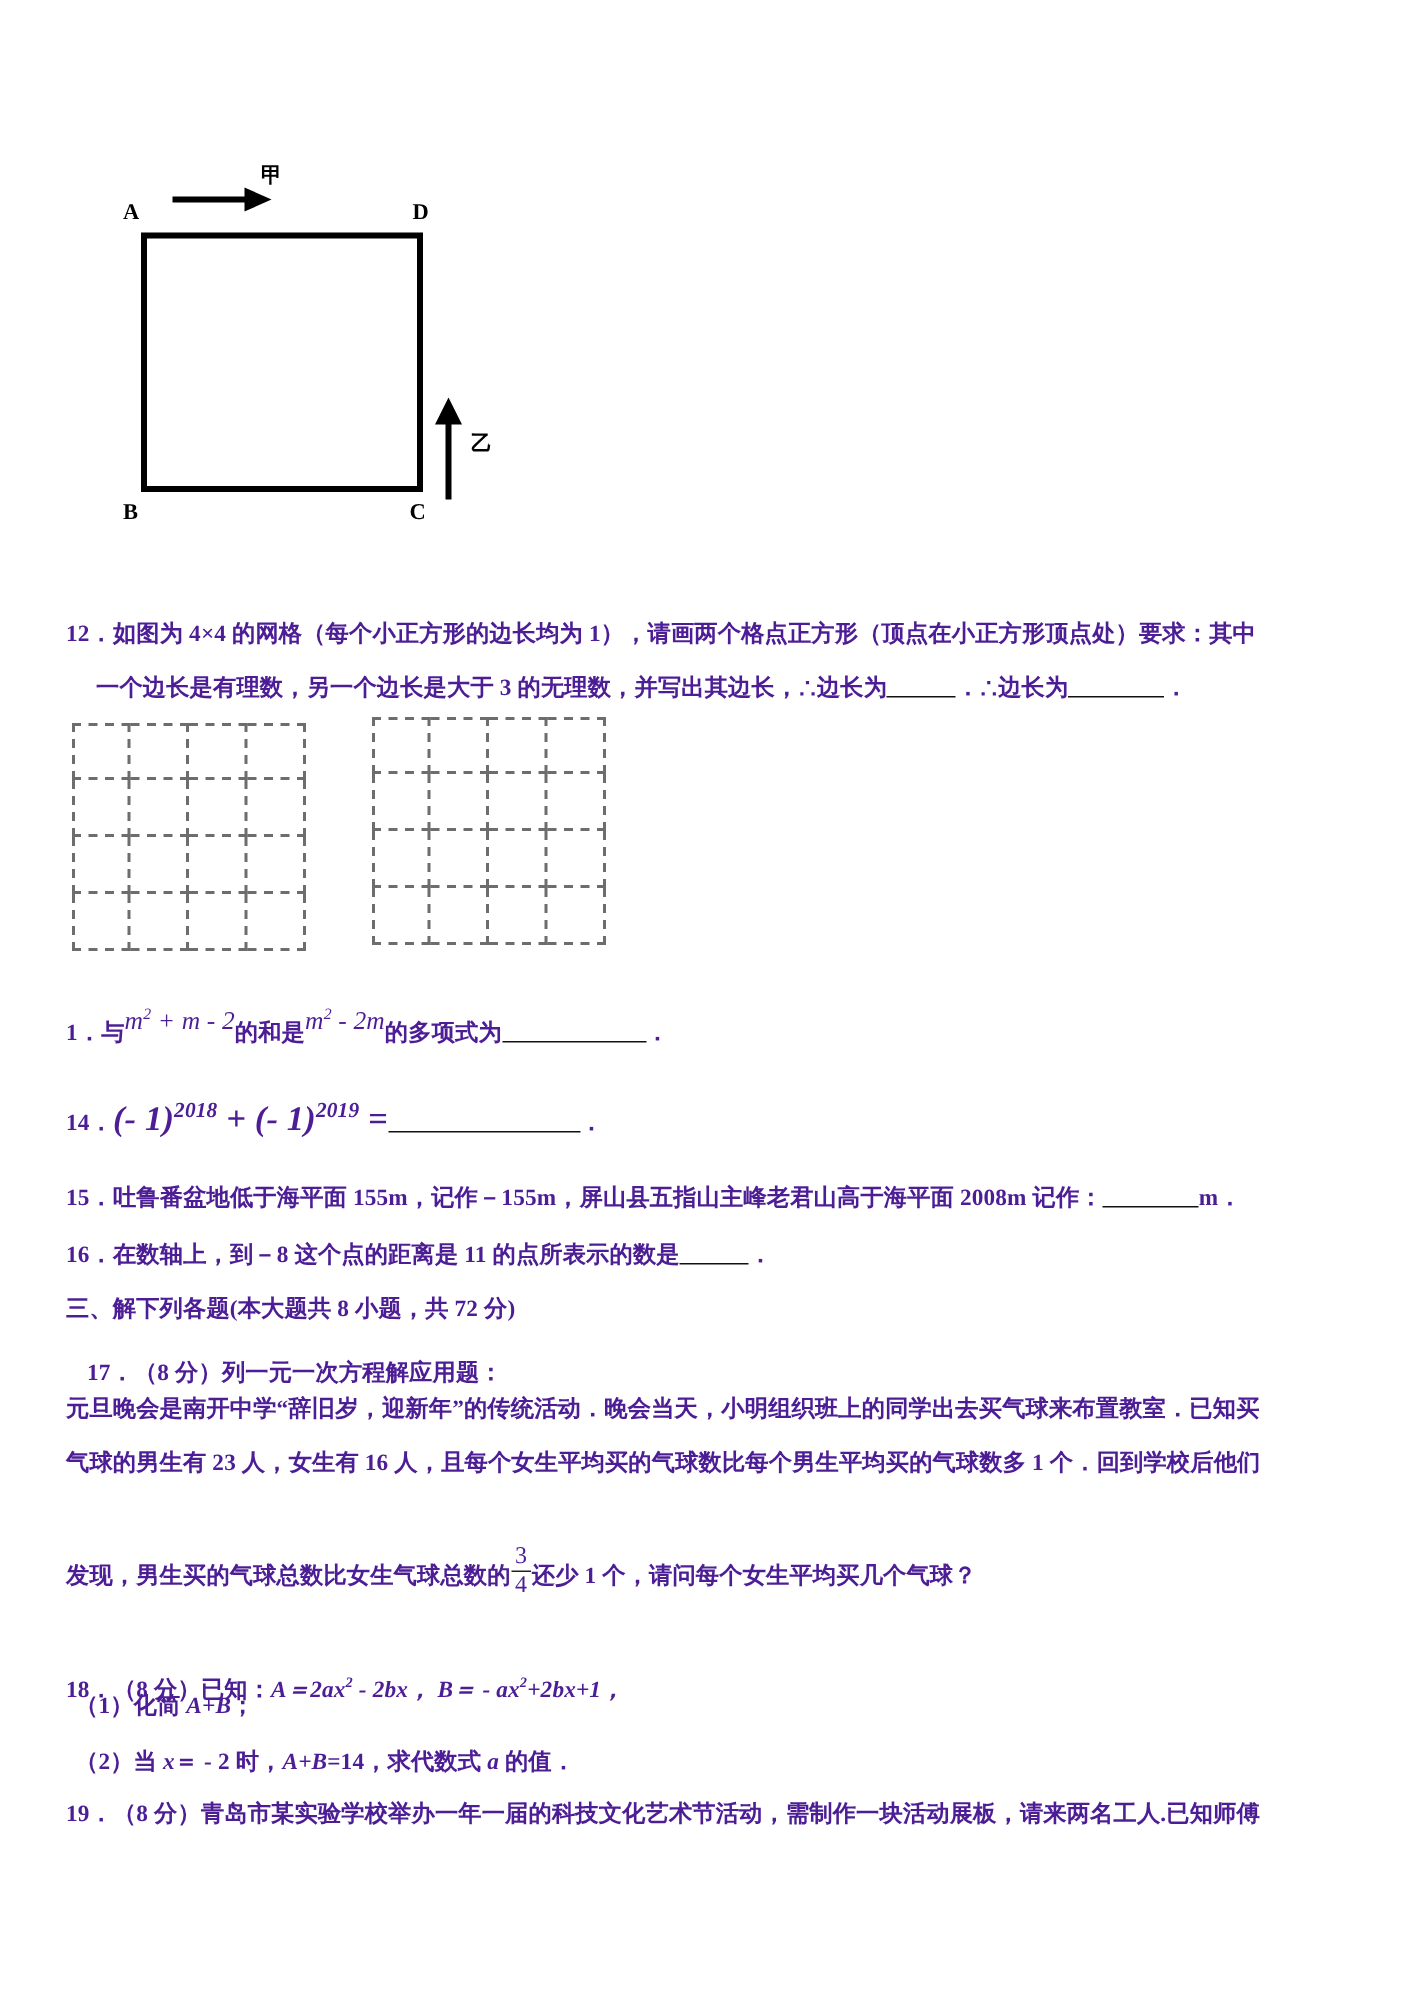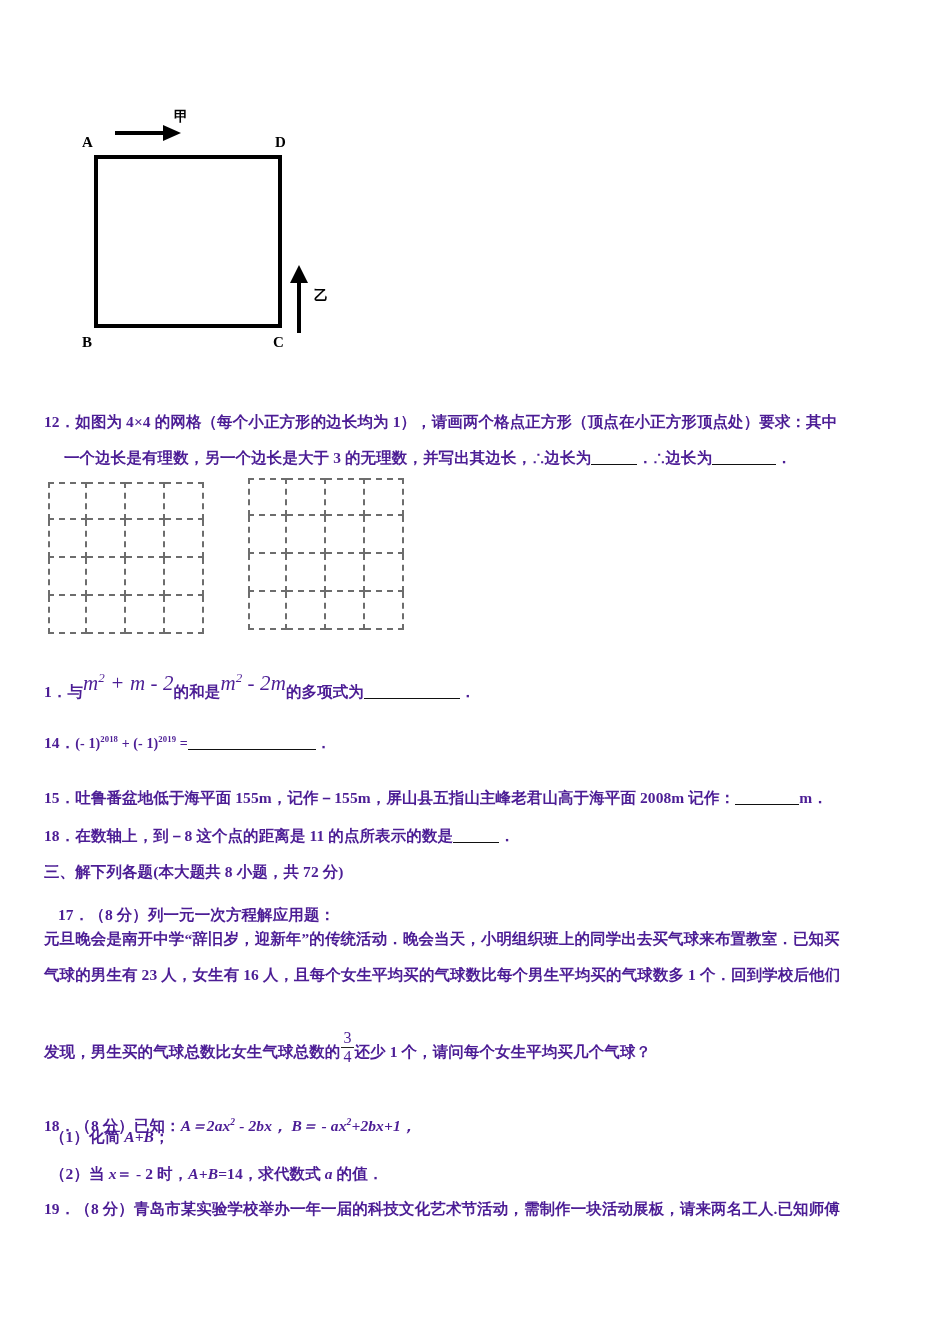--- a/index.html
+++ b/index.html
@@ -149,21 +149,21 @@
   .blank-l { display: inline-block; width: 96px; border-bottom: 1.6px solid #111; vertical-align: -2px; }
   .blank-xl { display: inline-block; width: 128px; border-bottom: 1.8px solid #111; vertical-align: -2px; }
 
   
   .expr-raise {
     display: inline-block;
     position: relative;
     top: -7px;
     font-style: italic;
     font-weight: normal;
-    font-size: 21px;
+    font-size: 17px;
   }
 
   
   .frac {
     display: inline-block;
     vertical-align: -0.35em;
     text-align: center;
     font-weight: normal;
     font-style: normal;
     line-height: 1.0;
@@ -288,29 +288,29 @@
         <div class="cell"></div>
         <div class="cell"></div>
       </div>
   </div>
 
   <div class="qline" style="left:44px; top:678px;">
     <span>1．</span><span>与</span><span class="expr-raise"><span class="mathit">m</span><sup>2</sup><span class="mathit"> + m - 2</span></span><span>的和是</span><span class="expr-raise"><span class="mathit">m</span><sup>2</sup><span class="mathit"> - 2m</span></span><span>的多项式为</span><span class="blank-l"></span><span>．</span>
   </div>
 
   <div class="qline" style="left:44px; top:733px;">
-    <span>14．</span><span style="font-size:14px;"><span>(- 1)</span><sup>2018</sup><span> + (- 1)</span><sup>2019</sup><span> =</span></span><span class="blank-xl"></span><span>．</span>
+    <span>14．</span><span style="font-size:23px;font-style:italic;"><span>(- 1)</span><sup>2018</sup><span> + (- 1)</span><sup>2019</sup><span> =</span></span><span class="blank-xl"></span><span>．</span>
   </div>
 
   <div class="qline" style="left:44px; top:788px;">
     <span>15．吐鲁番盆地低于海平面 155m，记作－155m，屏山县五指山主峰老君山高于海平面 2008m 记作：</span><span class="blank-m"></span><span>m．</span>
   </div>
 
   <div class="qline" style="left:44px; top:826px;">
-    <span>18．在数轴上，到－8 这个点的距离是 11 的点所表示的数是</span><span class="blank-s"></span><span>．</span>
+    <span>16．在数轴上，到－8 这个点的距离是 11 的点所表示的数是</span><span class="blank-s"></span><span>．</span>
   </div>
 
   <div class="qline" style="left:44px; top:862px;">三、解下列各题(本大题共 8 小题，共 72 分)</div>
 
   <div class="qline" style="left:58px; top:893px;margin-top:12px;">17．（8 分）列一元一次方程解应用题：</div>
   <div class="qline" style="left:44px; top:929px;">元旦晚会是南开中学“辞旧岁，迎新年”的传统活动．晚会当天，小明组织班上的同学出去买气球来布置教室．已知买</div>
   <div class="qline" style="left:44px; top:965px;">气球的男生有 23 人，女生有 16 人，且每个女生平均买的气球数比每个男生平均买的气球数多 1 个．回到学校后他们</div>
   <div class="qline" style="left:44px; top:1030px;">
     <span>发现，男生买的气球总数比女生气球总数的</span><span class="frac"><span class="num">3</span><span class="bar"></span><span class="den">4</span></span><span>还少 1 个，请问每个女生平均买几个气球？</span>
   </div>

